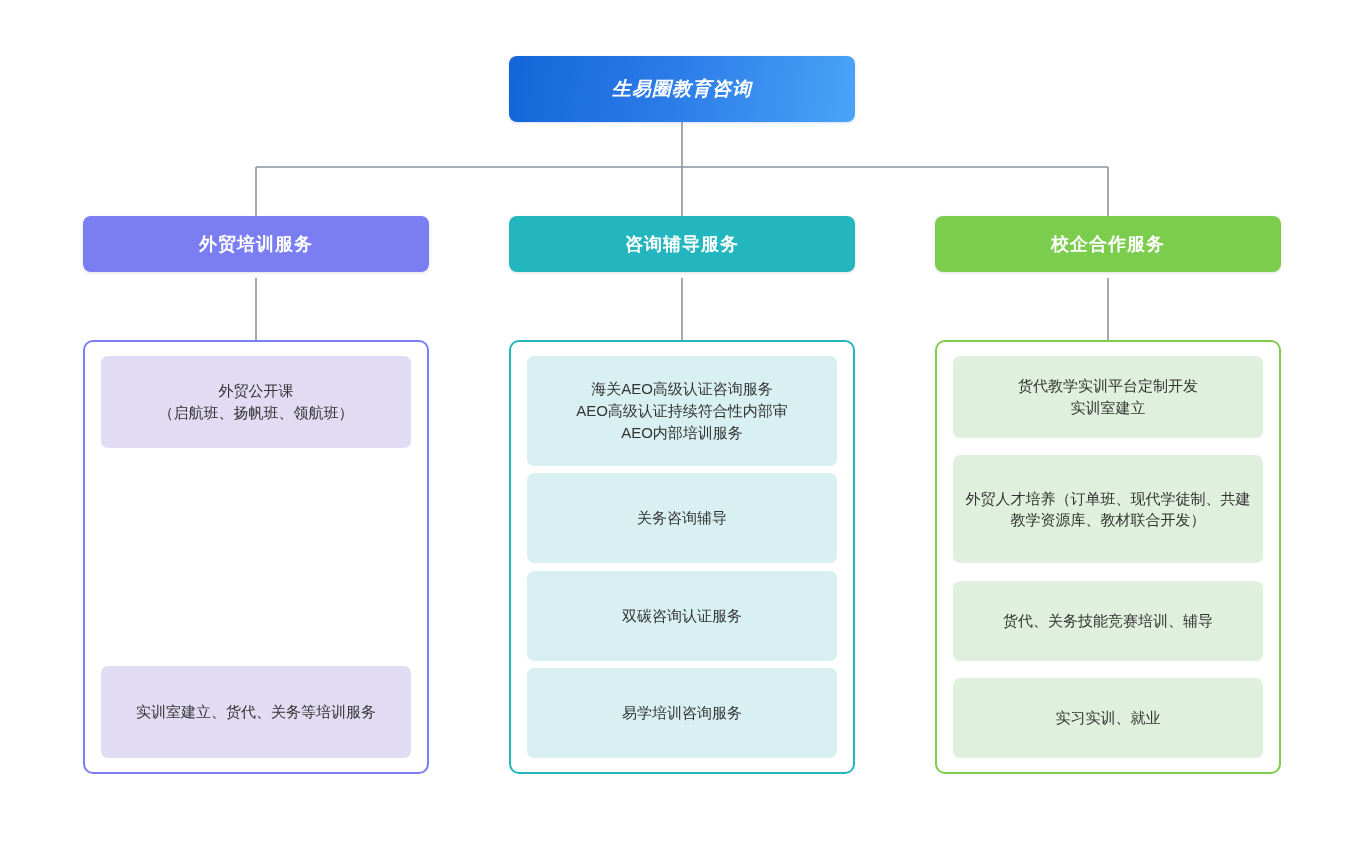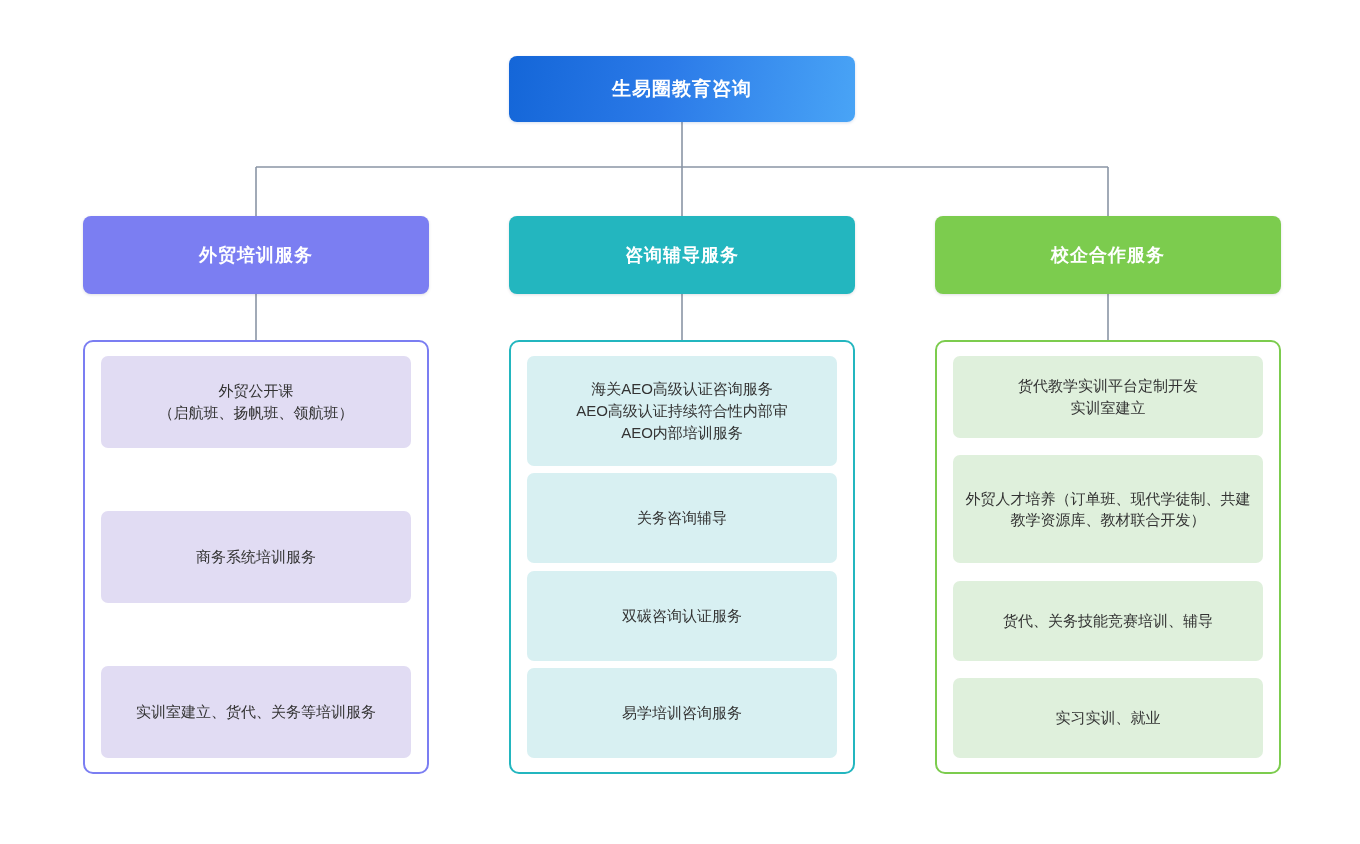--- a/index.html
+++ b/index.html
@@ -40,35 +40,36 @@
     display: flex;
     align-items: center;
     justify-content: center;
     box-shadow: 0 1px 3px rgba(30,80,160,0.18);
   }
   .root-node .node-label {
     color: #ffffff;
     font-size: 19px;
     font-weight: bold;
     letter-spacing: 1px;
+    font-style: italic;
   }
 
   
   .branch {
     position: absolute;
     top: 216px;
     width: 346px;
   }
   .branch-1 { left: 83px; }
   .branch-2 { left: 509px; }
   .branch-3 { left: 935px; }
 
   .branch-header {
     width: 346px;
-    height: 78px;
+    height: 56px;
     border-radius: 8px;
     display: flex;
     align-items: center;
     justify-content: center;
     box-shadow: 0 1px 3px rgba(60,60,90,0.16);
   }
   .branch-header .node-label {
     color: #ffffff;
     font-size: 18px;
     font-weight: bold;
@@ -144,21 +145,20 @@
     <span class="node-label">生易圈教育咨询</span>
   </div>
 
   <div class="branch branch-1">
     <div class="branch-header">
       <span class="node-label">外贸培训服务</span>
     </div>
     <div class="items-box">
       <div class="item-card">外贸公开课
 （启航班、扬帆班、领航班）</div>
-      <div class="item-card">商务系统培训服务</div>
       <div class="item-card">实训室建立、货代、关务等培训服务</div>
     </div>
   </div>
 
   <div class="branch branch-2">
     <div class="branch-header">
       <span class="node-label">咨询辅导服务</span>
     </div>
     <div class="items-box">
       <div class="item-card">海关AEO高级认证咨询服务

